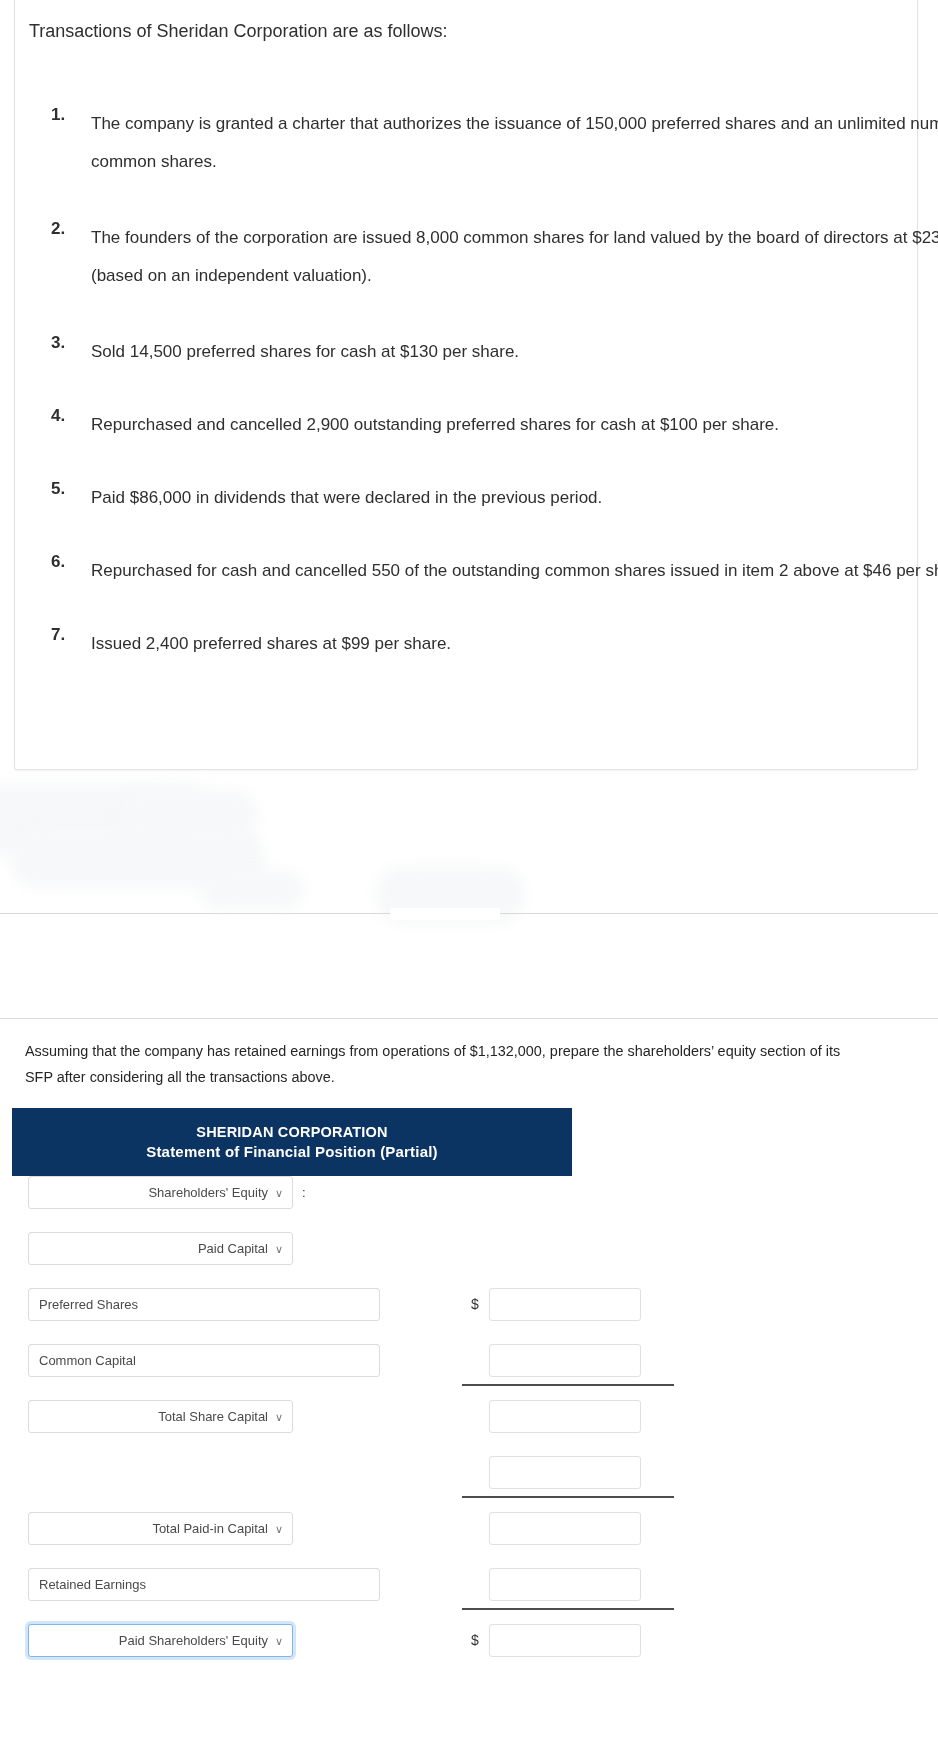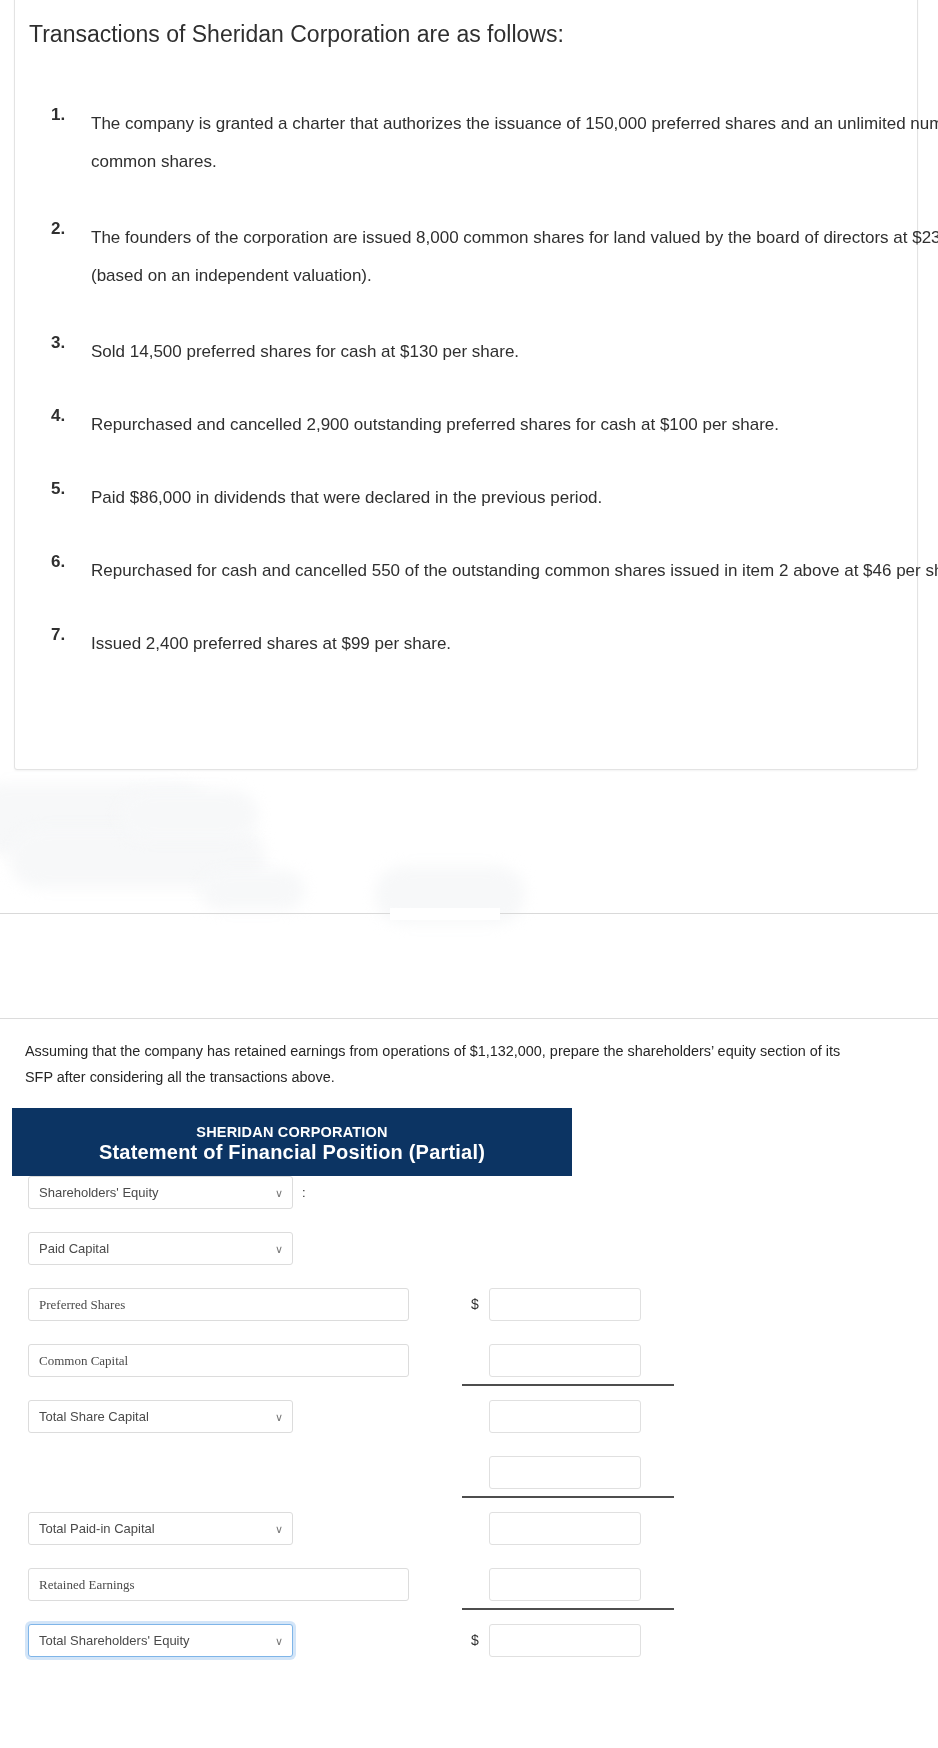--- a/index.html
+++ b/index.html
@@ -32,21 +32,21 @@
   .cond {
     font-family: "Liberation Sans", sans-serif;
     transform: scaleX(0.78);
     transform-origin: left center;
     white-space: nowrap;
   }
   .intro-line {
     position: absolute;
     left: 14px;
     top: 28px;
-    font-size: 23px;
+    font-size: 18px;
     color: #2f2f2f;
     letter-spacing: 0px;
   }
   .txn-list {
     position: absolute;
     left: 14px;
     top: 112px;
     width: 880px;
   }
   .txn-row {
@@ -143,21 +143,21 @@
     padding: 14px 0 14px 0;
     box-sizing: border-box;
   }
   .stmt-header .l1 {
     font-size: 14.5px;
     font-weight: bold;
     letter-spacing: 0.2px;
     line-height: 20px;
   }
   .stmt-header .l2 {
-    font-size: 20px;
+    font-size: 15px;
     font-weight: bold;
     letter-spacing: 0.2px;
     line-height: 20px;
   }
 
   .row {
     position: relative;
     height: 56px;
   }
 
@@ -173,39 +173,39 @@
     color: #4a4a4a;
     padding: 0 10px;
     line-height: 31px;
     white-space: nowrap;
     overflow: hidden;
   }
   .sel {
     left: 16px;
     width: 265px;
     padding-right: 24px;
+    text-align: right;
   }
   .sel.focused {
     border: 1px solid #7fb5e8;
     box-shadow: 0 0 0 3px rgba(130,180,235,0.35);
   }
   .chev {
     position: absolute;
     right: 9px;
     top: 0;
     height: 33px;
     line-height: 32px;
     font-size: 11px;
     color: #777;
     pointer-events: none;
   }
   .txtf {
     left: 16px;
-    width: 381px;
-    font-family: Liberation Serif, serif;
+    width: 352px;
   }
 
   .amt {
     position: absolute;
     left: 477px;
     width: 152px;
     height: 33px;
     box-sizing: border-box;
     background: #ffffff;
     border: 1px solid #e0e0e0;
@@ -344,20 +344,20 @@
         </div>
       </div>
       <div class="row">
         <div class="txtf"><span>Retained Earnings</span></div>
         <div class="amt">
           <span style="display: block; padding: 0px 8px; line-height: 31px; font-size: 13px; color: rgb(51, 51, 51); text-align: right;"></span>
         </div>
         <div class="subrule" style="top: 40px;"></div>
       </div>
       <div class="row">
-        <div class="sel focused"><span>Total Shareholders' Equity</span><span class="chev">∨</span></div>
+        <div class="sel focused"><span>Paid Shareholders' Equity</span><span class="chev">∨</span></div>
         <span class="dollar">$</span>
         <div class="amt">
           <span style="display: block; padding: 0px 8px; line-height: 31px; font-size: 13px; color: rgb(51, 51, 51); text-align: right;"></span>
         </div>
       </div>
     </div>
 </div>
 
 </body></html>

